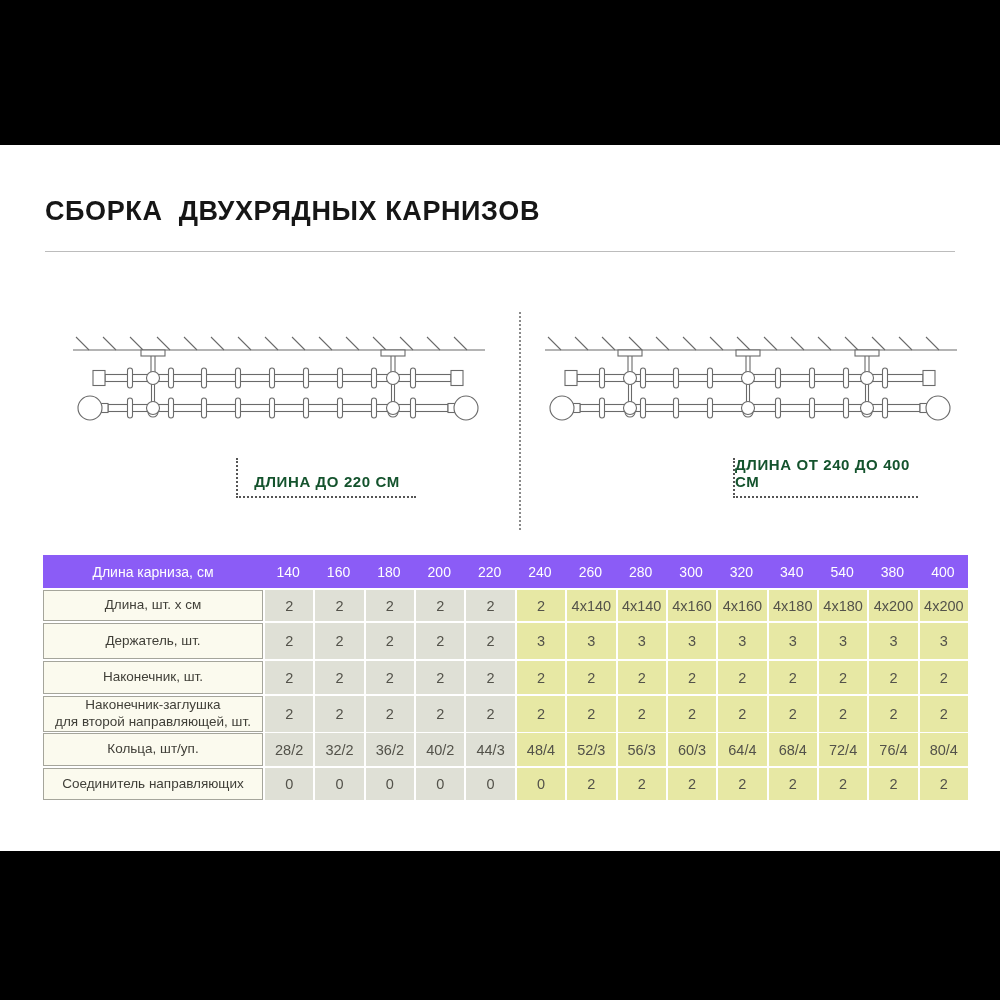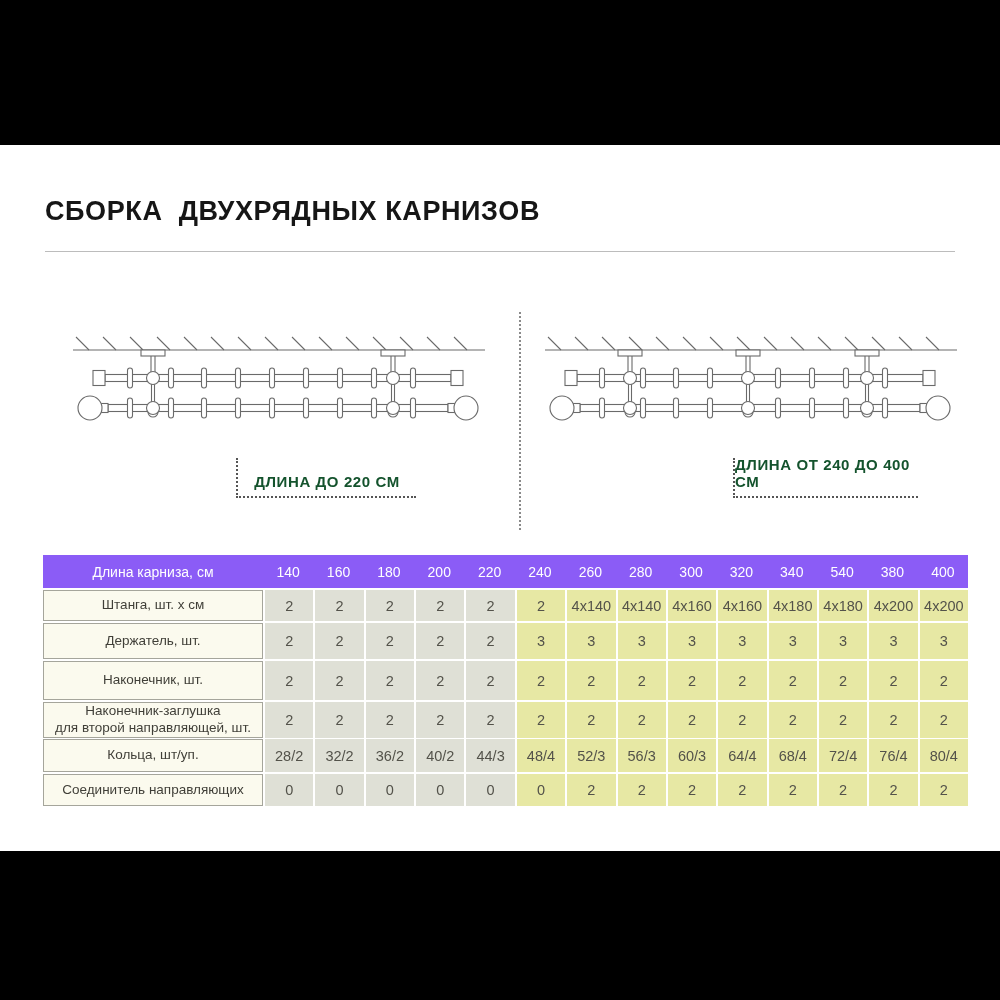--- a/index.html
+++ b/index.html
@@ -220,21 +220,21 @@
       <div class="hcell">280</div>
       <div class="hcell">300</div>
       <div class="hcell">320</div>
       <div class="hcell">340</div>
       <div class="hcell">540</div>
       <div class="hcell">380</div>
       <div class="hcell">400</div>
     </div>
   <div id="t-body">
       <div class="t-row" style="height: 31px;">
-        <div class="lbl">Штанга, шт. х см</div>
+        <div class="lbl">Длина, шт. х см</div>
         <div class="cell short">2</div>
         <div class="cell short">2</div>
         <div class="cell short">2</div>
         <div class="cell short">2</div>
         <div class="cell short">2</div>
         <div class="cell long">2</div>
         <div class="cell long">4x140</div>
         <div class="cell long">4x140</div>
         <div class="cell long">4x160</div>
         <div class="cell long">4x160</div>
@@ -253,21 +253,21 @@
         <div class="cell long">3</div>
         <div class="cell long">3</div>
         <div class="cell long">3</div>
         <div class="cell long">3</div>
         <div class="cell long">3</div>
         <div class="cell long">3</div>
         <div class="cell long">3</div>
         <div class="cell long">3</div>
         <div class="cell long">3</div>
       </div>
-      <div class="t-row" style="height: 39px;">
+      <div class="t-row" style="height: 33px;">
         <div class="lbl">Наконечник, шт.</div>
         <div class="cell short">2</div>
         <div class="cell short">2</div>
         <div class="cell short">2</div>
         <div class="cell short">2</div>
         <div class="cell short">2</div>
         <div class="cell long">2</div>
         <div class="cell long">2</div>
         <div class="cell long">2</div>
         <div class="cell long">2</div>

